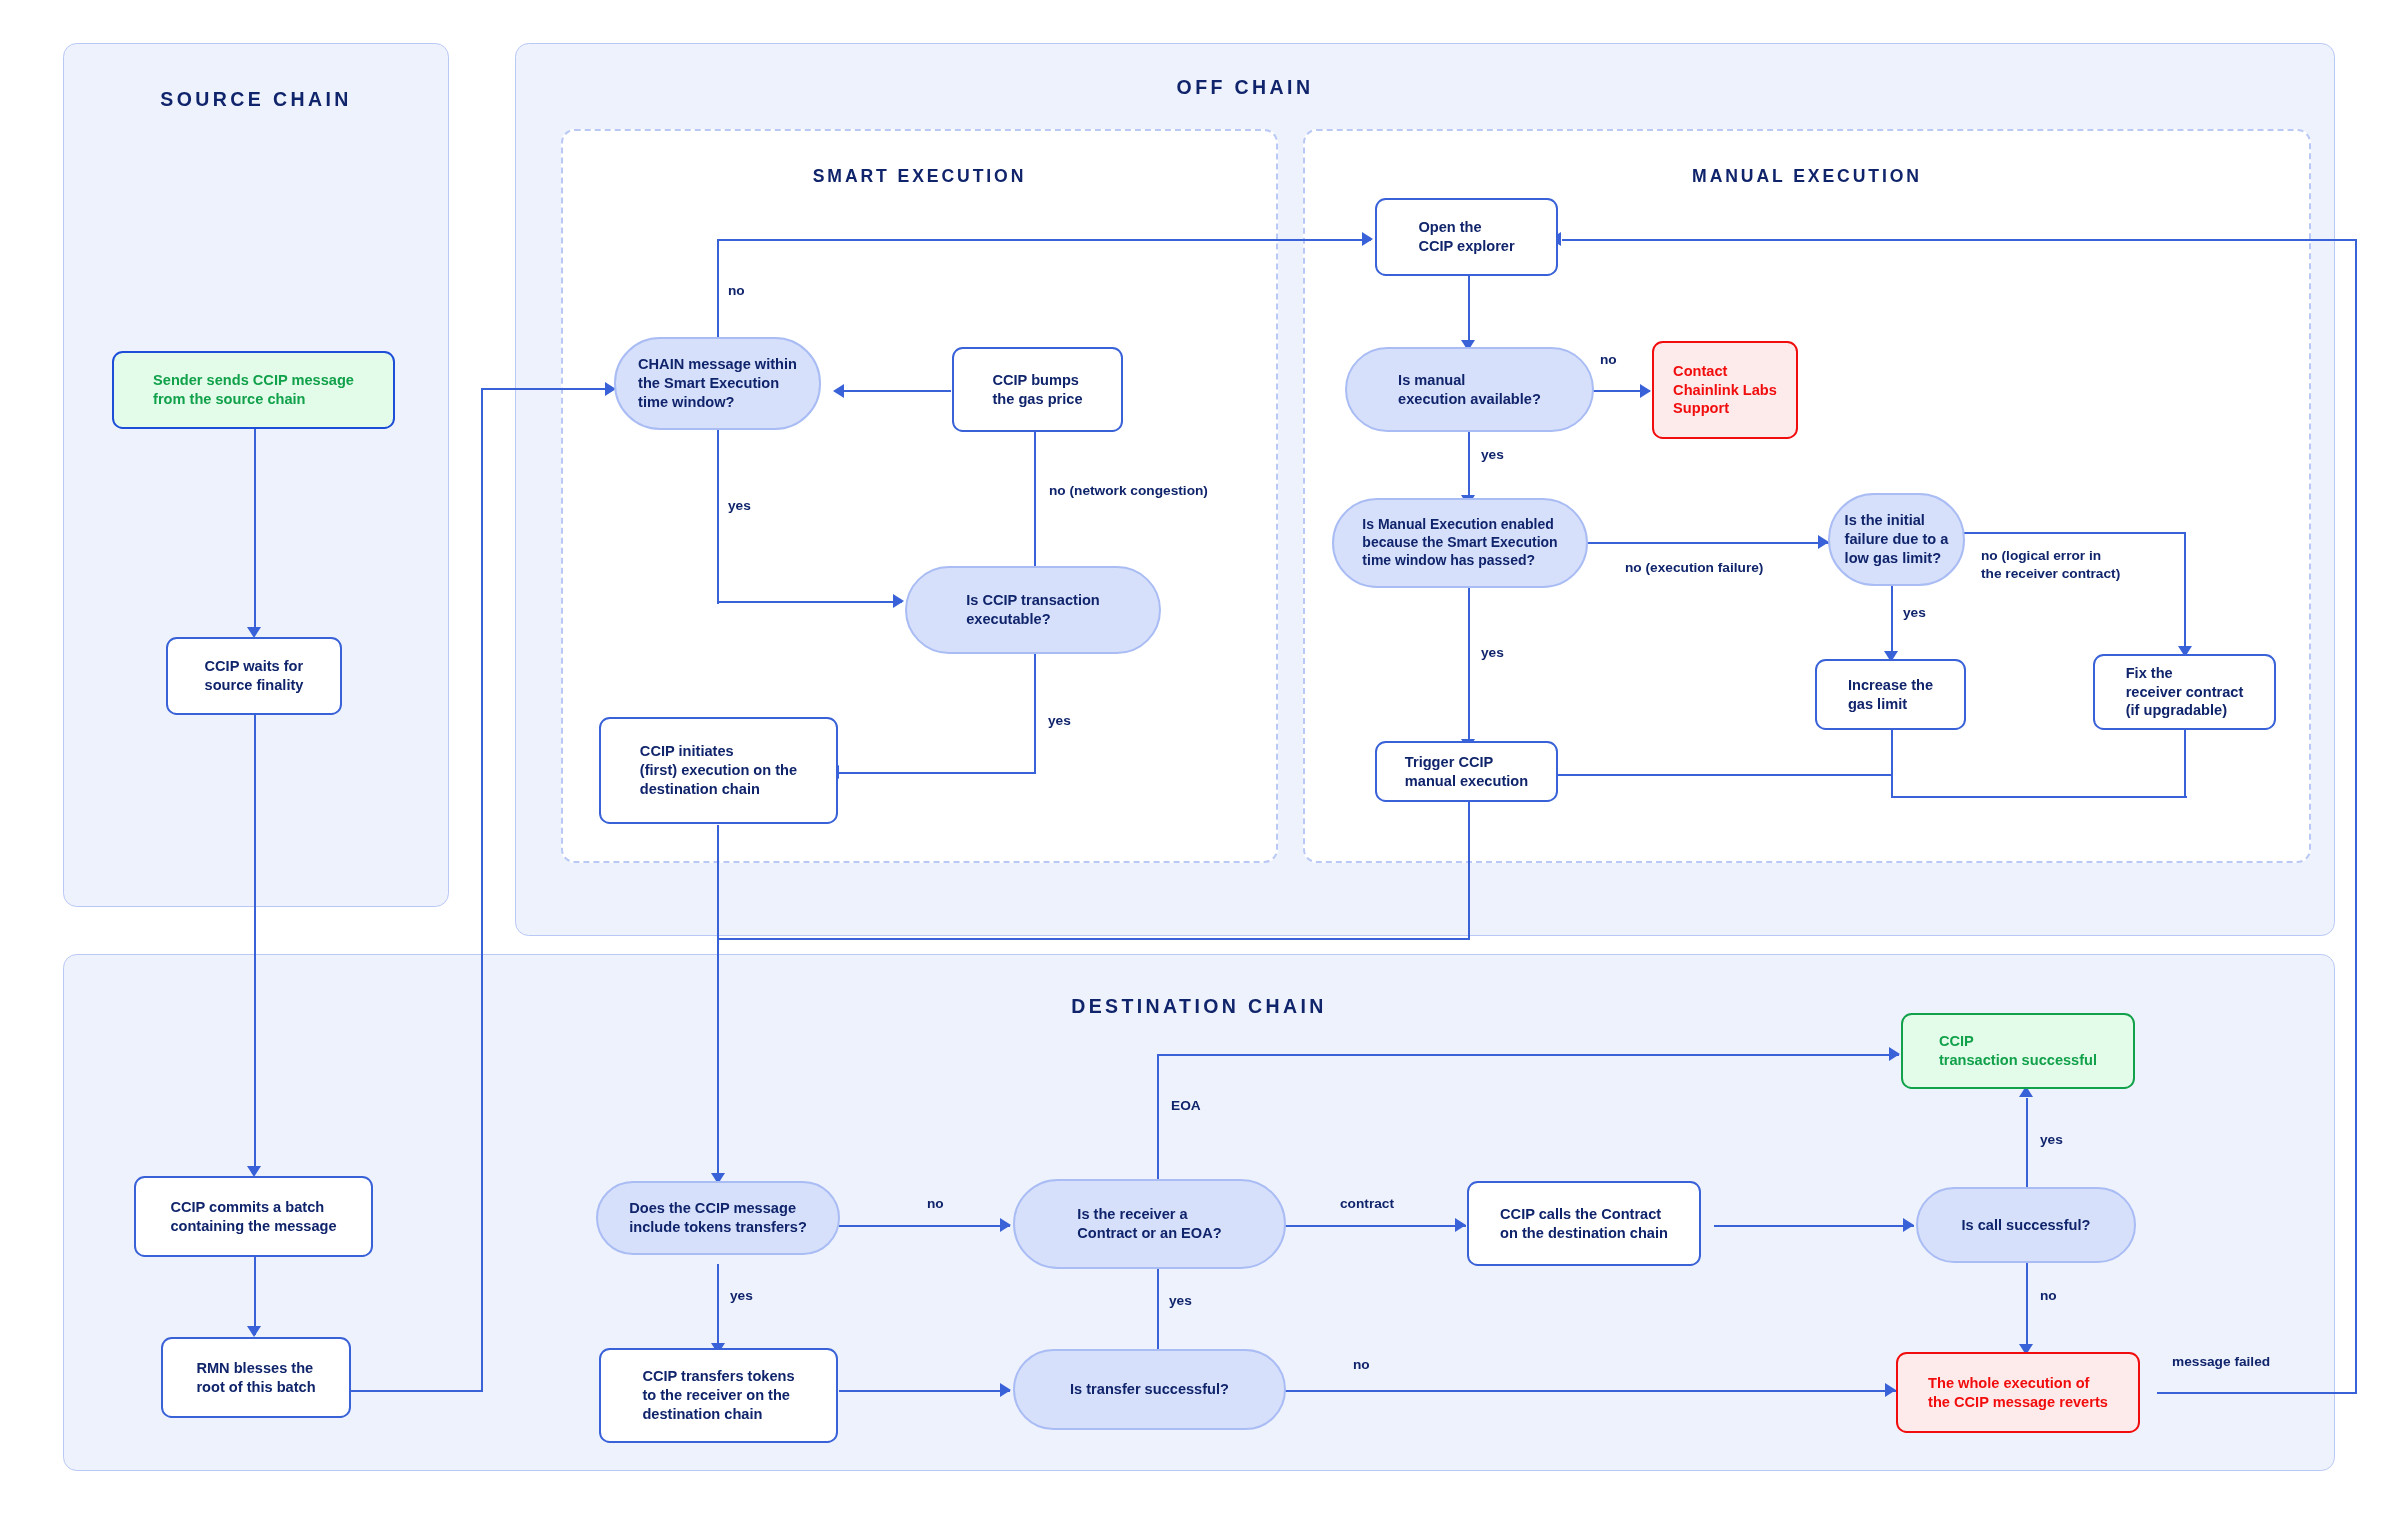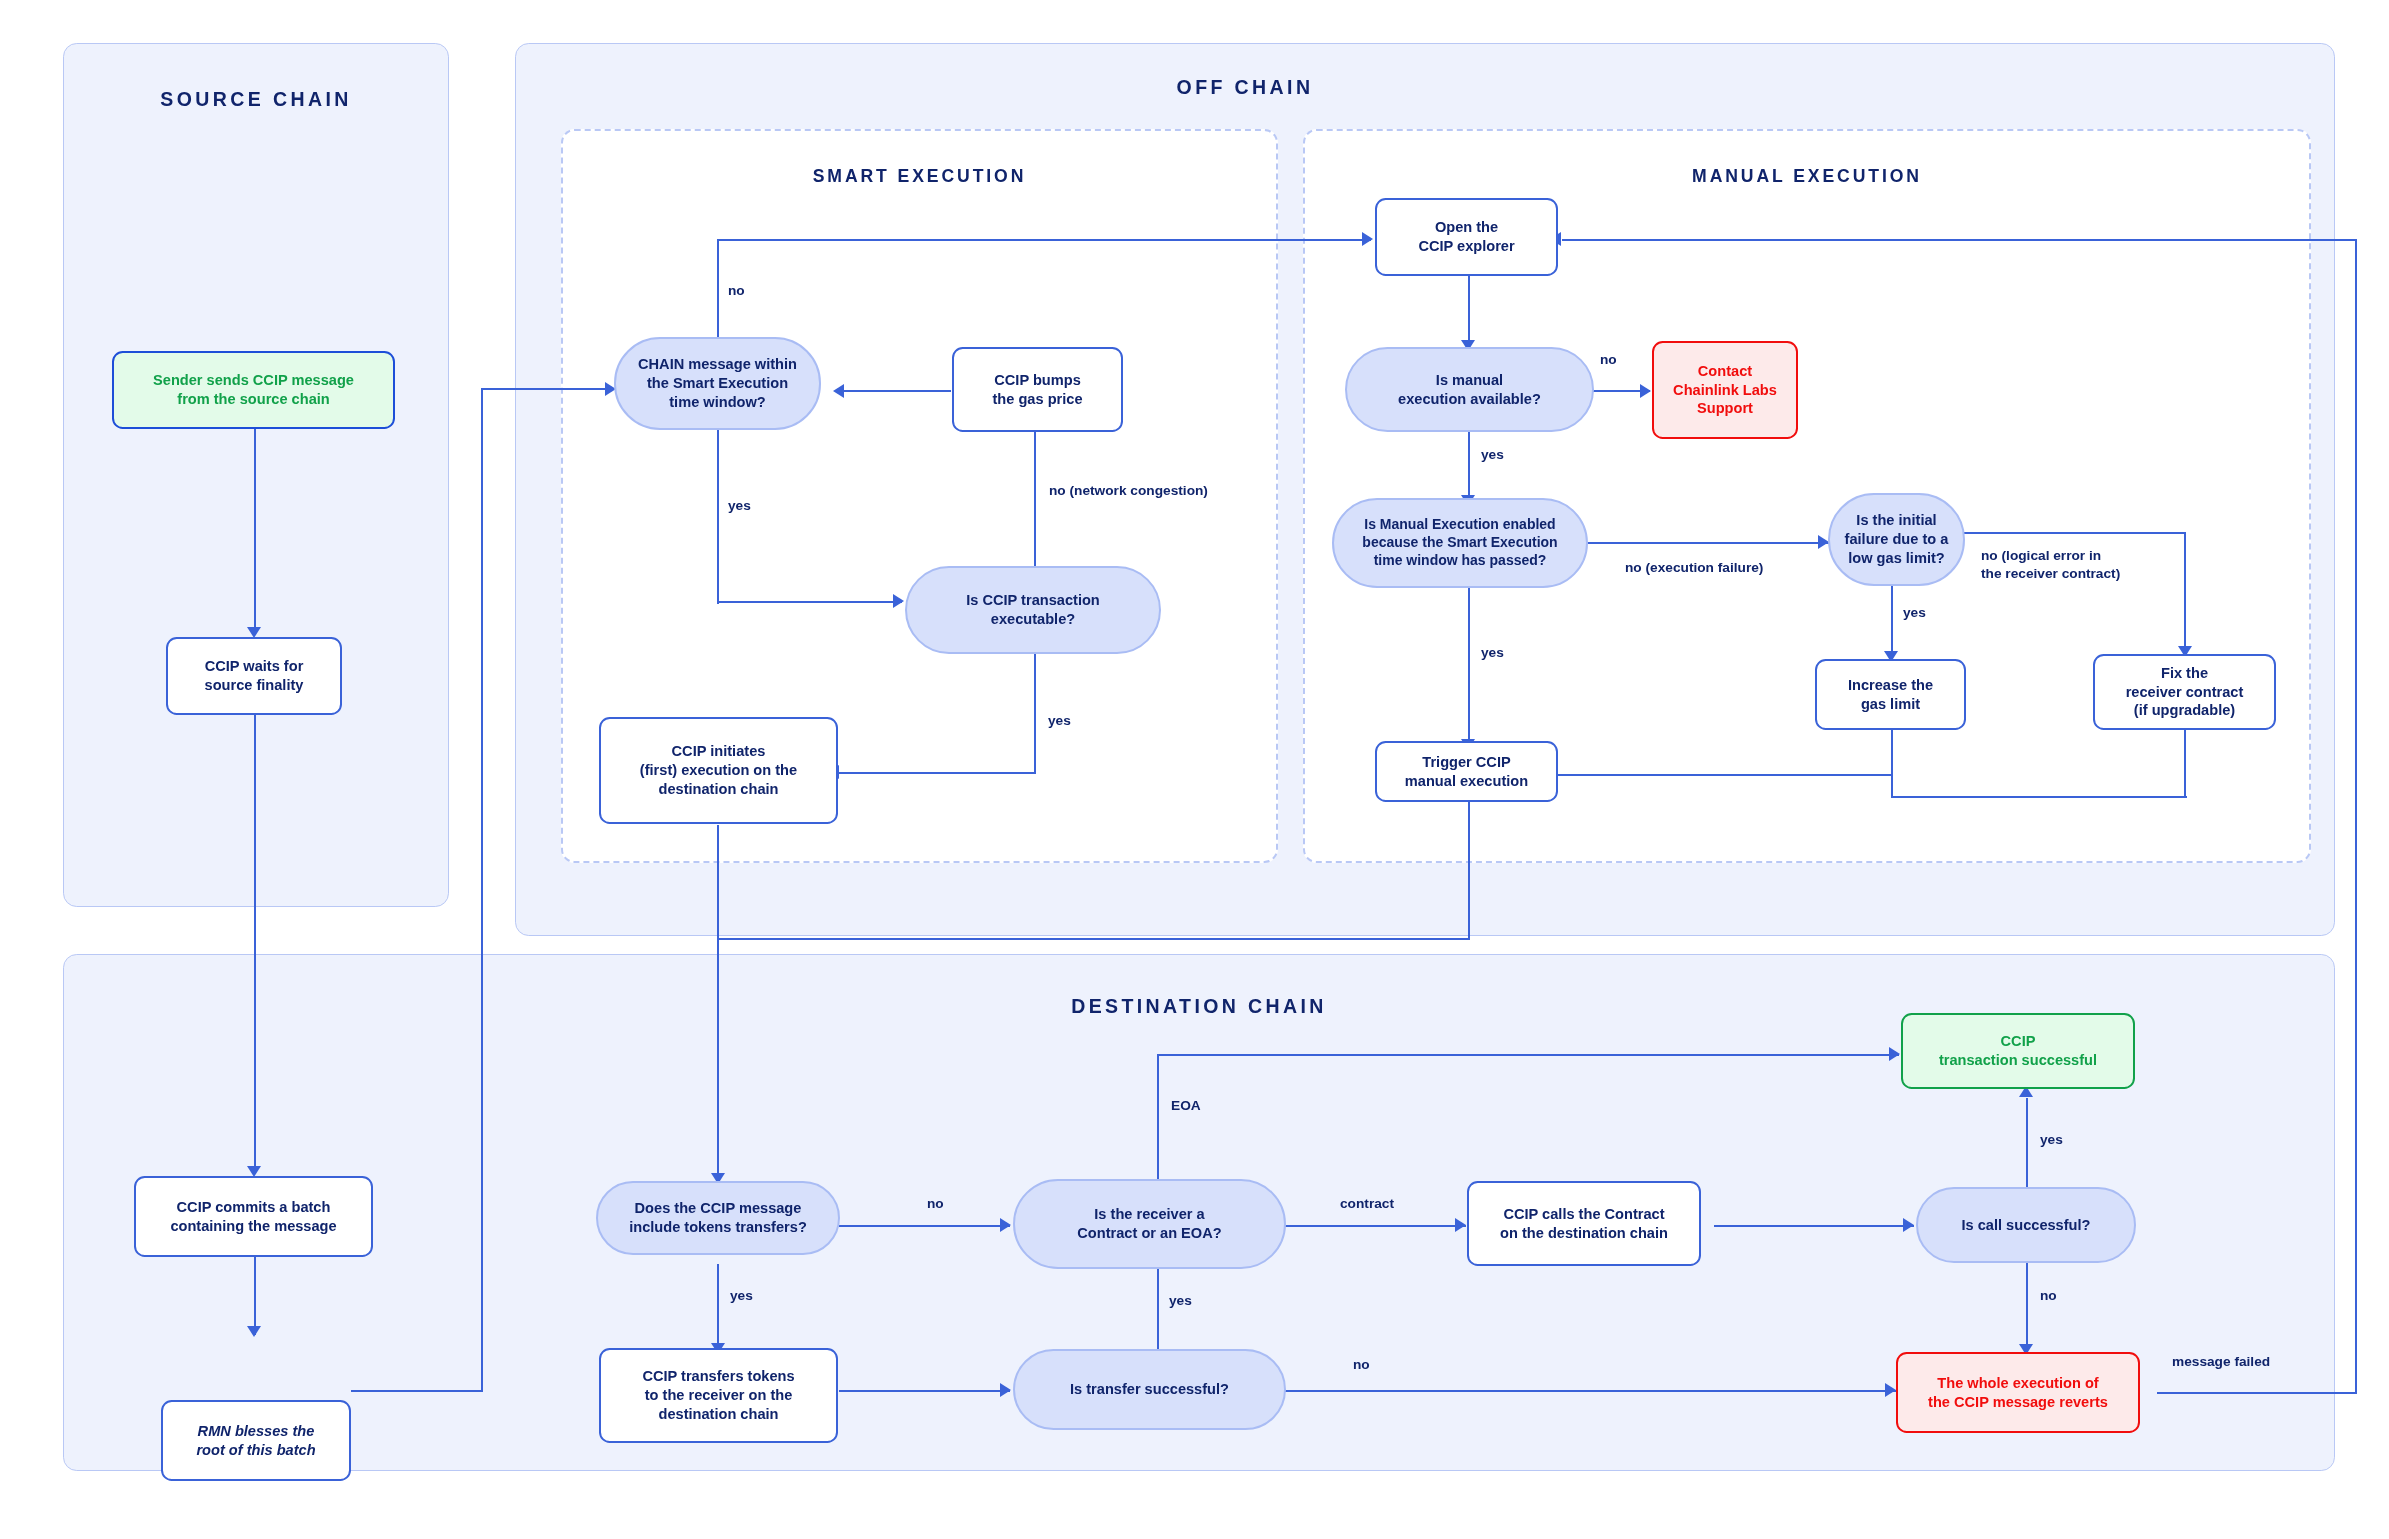--- a/index.html
+++ b/index.html
@@ -7,21 +7,21 @@
   #stage{position:relative;width:2389px;height:1539px;background:#ffffff;overflow:hidden;padding-left:48px;}
 
   
   .lane{position:absolute;background:#eef2fd;border:1.5px solid #b9c8f5;border-radius:13.7px;box-sizing:border-box;}
   .lane-title{position:absolute;font-size:19.5px;font-weight:700;letter-spacing:3.4px;color:#10246b;text-align:center;white-space:nowrap;}
 
   .sublane{position:absolute;background:#ffffff;border:2px dashed #b9c8f5;border-radius:13.7px;box-sizing:border-box;}
   .sublane-title{position:absolute;font-size:17.6px;font-weight:700;letter-spacing:2.9px;color:#10246b;text-align:center;white-space:nowrap;}
 
   
-  .node{position:absolute;box-sizing:border-box;display:flex;align-items:center;justify-content:center;text-align:center;
+  .node{position:absolute;box-sizing:border-box;display:flex;align-items:center;justify-content:center;
         font-size:14.6px;font-weight:700;line-height:1.28;padding:2.9px 5.9px;z-index:6;}
   .proc{background:#ffffff;border:2px solid #3a62d8;border-radius:10.7px;color:#10246b;}
   .dec {background:#d7e0fb;border:2px solid #a9bcf4;border-radius:46px;color:#10246b;}
   .start{background:#e3fbe9;border:2px solid #1d4ed8;border-radius:10.7px;color:#11a14a;}
   .ok   {background:#e3fbe9;border:2px solid #11a14a;border-radius:10.7px;color:#11a14a;}
   .err  {background:#fdeaea;border:2px solid #f10d0d;border-radius:10.7px;color:#f10d0d;}
 
   
   .edge{position:absolute;background:#3a62d8;z-index:3;}
   .h{height:2px;}
@@ -182,21 +182,21 @@
 
   <div class="node start" style="left:112px;top:351px;width:283px;height:78px;white-space:pre-line;">Sender sends CCIP message
 from the source chain</div>
 
   <div class="node proc" style="left:166px;top:637px;width:176px;height:78px;white-space:pre-line;">CCIP waits for
 source finality</div>
 
   <div class="node proc" style="left:134px;top:1176px;width:239px;height:81px;white-space:pre-line;">CCIP commits a batch
 containing the message</div>
 
-  <div class="node proc" style="left:161px;top:1400px;width:190px;height:81px;white-space:pre-line;font-style:italic;">RMN blesses the
+  <div class="node proc" style="left:161px;top:1337px;width:190px;height:81px;white-space:pre-line;">RMN blesses the
 root of this batch</div>
 
   <div class="node dec" style="left:614px;top:337px;width:207px;height:93px;white-space:pre-line;">CHAIN message within
 the Smart Execution
 time window?</div>
 
   <div class="node proc" style="left:952px;top:347px;width:171px;height:85px;white-space:pre-line;">CCIP bumps
 the gas price</div>
 
   <div class="node dec" style="left:905px;top:566px;width:256px;height:88px;white-space:pre-line;">Is CCIP transaction

